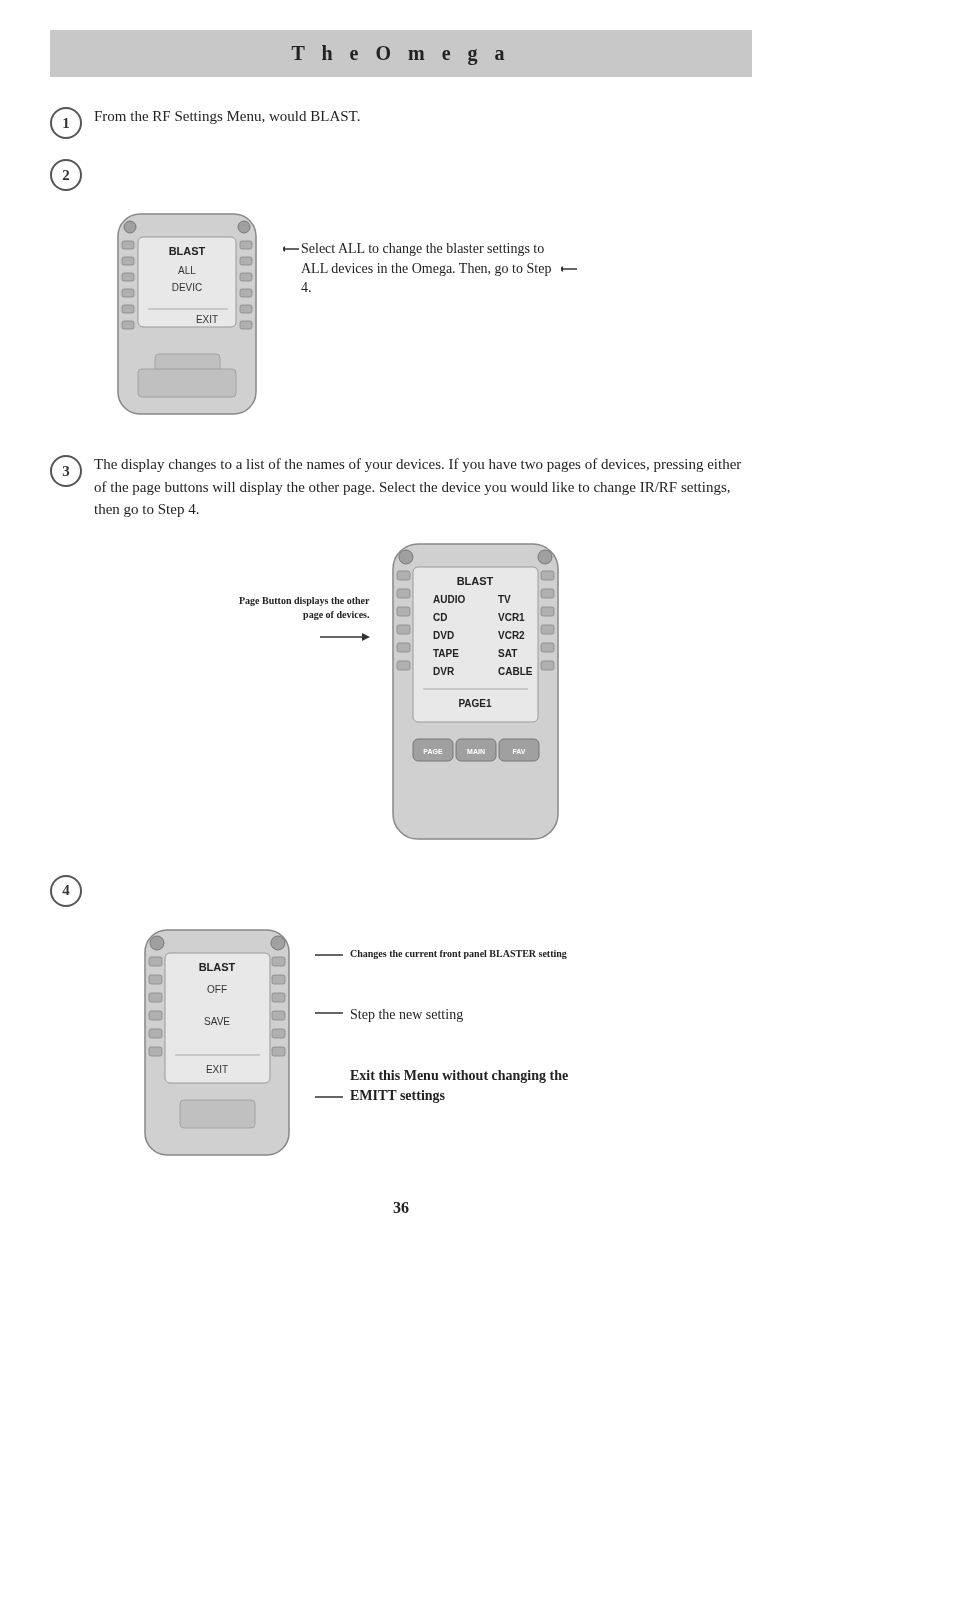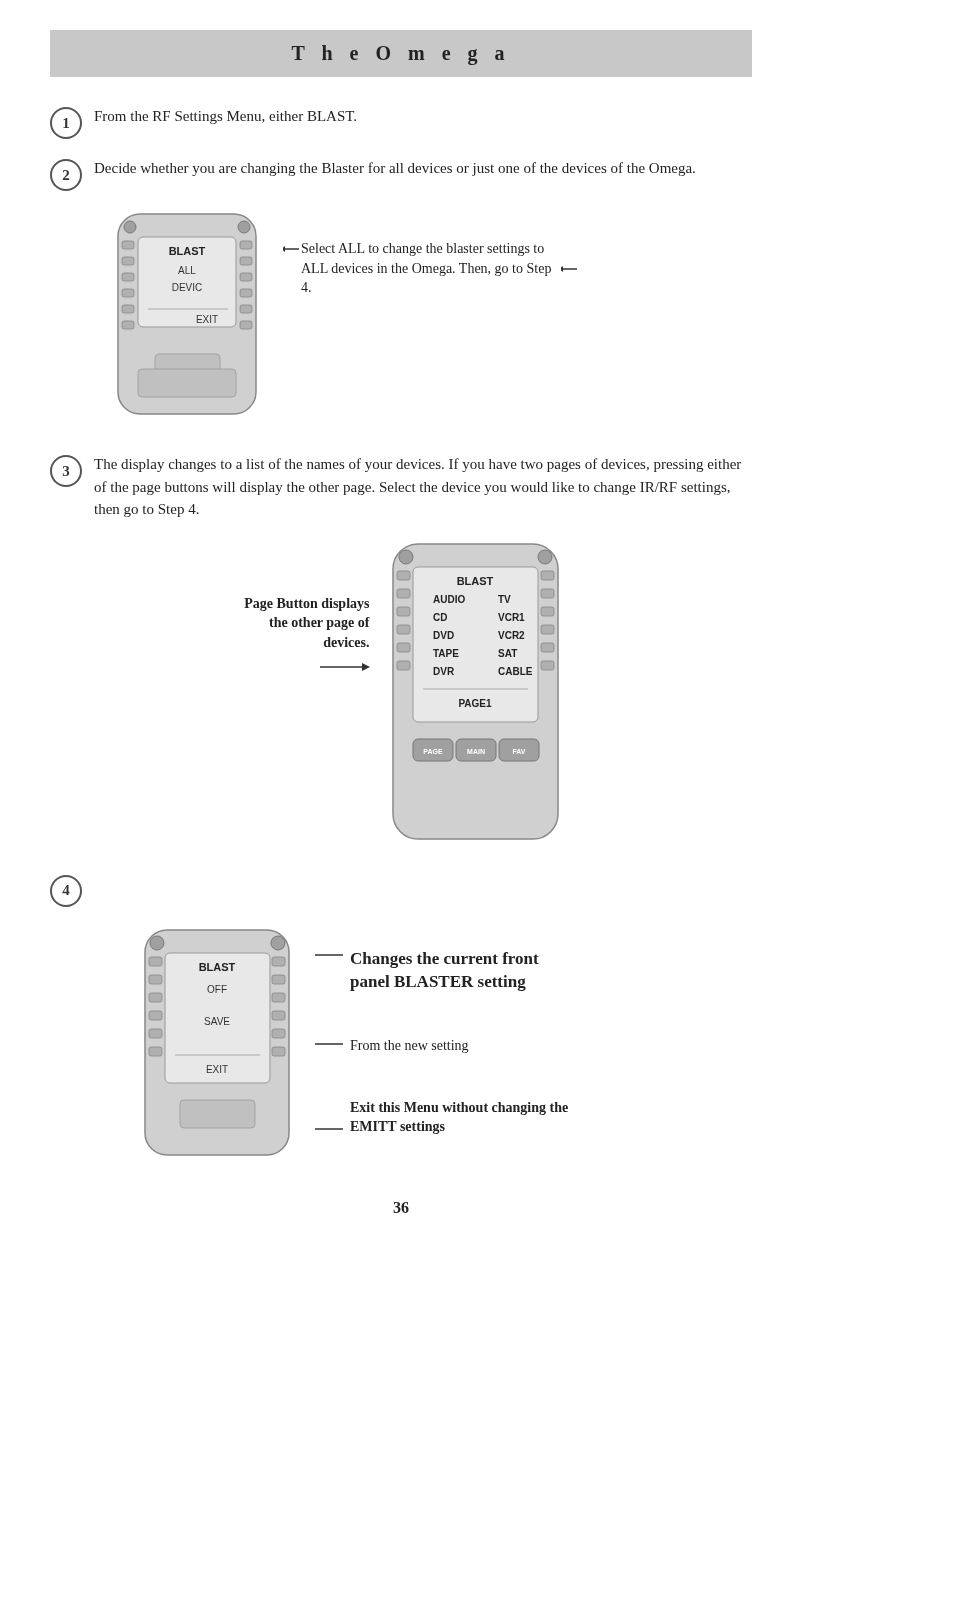--- a/index.html
+++ b/index.html
@@ -98,28 +98,27 @@
 <div class="page-container">
 
   <div class="page-header">
     <span>T h e   O m e g a</span>
   </div>
 
   <div class="step-section">
     <div class="step-circle">
       <span>1</span>
     </div>
-    <div class="step-text">From the RF Settings Menu, either  BLAST.</div>
+    <div class="step-text">From the RF Settings Menu, would  BLAST.</div>
   </div>
 
   <div class="step-section">
     <div class="step-circle">
       <span>2</span>
     </div>
-    <div class="step-text">Decide whether you are changing the Blaster for all devices or just one of the devices of the Omega.</div>
   </div>
 
   <div class="remote-area">
 
     <div class="remote-svg">
       <svg width="175" height="220" viewBox="0 0 175 220">
 
         <rect x="18" y="5" width="138" height="200" rx="22" ry="22" fill="#d0d0d0" stroke="#888" stroke-width="1.5"></rect>
 
         <rect x="38" y="28" width="98" height="90" rx="5" ry="5" fill="#e8e8e8" stroke="#999" stroke-width="1"></rect>
@@ -177,21 +176,21 @@
   <div class="step-section">
     <div class="step-circle">
       <span>3</span>
     </div>
     <div class="step-text">The display changes to a list of the names of your devices. If you have two pages of devices, pressing either of the page buttons will display the other page. Select the device you would like to change IR/RF settings, then go to Step 4.</div>
   </div>
 
   <div style="display:flex; align-items:flex-start; margin: 16px 0 20px 0; justify-content:center;">
 
     <div style="display:flex; flex-direction:column; align-items:flex-end; margin-right:8px; padding-top:55px; max-width:140px;">
-      <div style="font-size:14px; font-weight:bold; color:#222; line-height:1.4; text-align:right;">
+      <div style="font-size:10px; font-weight:bold; color:#222; line-height:1.4; text-align:right;">
         <span>Page Button displays the other page of devices.</span>
       </div>
 
       <svg width="50" height="20" viewBox="0 0 50 20" style="margin-top:5px;">
         <line x1="0" y1="10" x2="42" y2="10" stroke="#333" stroke-width="1.5"></line>
         <polygon points="42,6 50,10 42,14" fill="#333"></polygon>
       </svg>
     </div>
 
     <div class="remote-svg">
@@ -287,32 +286,32 @@
       </svg>
     </div>
 
     <div style="display:flex; flex-direction:column; margin-left:10px; padding-top:22px;">
 
       <div style="display:flex; align-items:flex-start; margin-bottom:14px;">
         <svg width="35" height="16" viewBox="0 0 35 16">
           <line x1="0" y1="8" x2="28" y2="8" stroke="#333" stroke-width="1.5"></line>
           <polygon points="0,5 0,11 -4,8" fill="#333"></polygon>
         </svg>
-        <div style="font-size:17px; font-weight:bold; color:#222; line-height:1.4; max-width:220px;">
+        <div style="font-size:10px; font-weight:bold; color:#222; line-height:1.4; max-width:220px;">
           <span>Changes the current front panel BLASTER setting</span>
         </div>
       </div>
 
       <div style="display:flex; align-items:flex-start; margin-bottom:14px; margin-top:28px;">
         <svg width="35" height="16" viewBox="0 0 35 16">
           <line x1="0" y1="8" x2="28" y2="8" stroke="#333" stroke-width="1.5"></line>
           <polygon points="0,5 0,11 -4,8" fill="#333"></polygon>
         </svg>
         <div style="font-size:14px; color:#222; line-height:1.4; max-width:220px;">
-          <span>From the new setting</span>
+          <span>Step the new setting</span>
         </div>
       </div>
 
       <div style="display:flex; align-items:flex-end; margin-top:28px;">
         <svg width="35" height="16" viewBox="0 0 35 16">
           <line x1="0" y1="8" x2="28" y2="8" stroke="#333" stroke-width="1.5"></line>
           <polygon points="0,5 0,11 -4,8" fill="#333"></polygon>
         </svg>
         <div style="font-size:14px; font-weight:bold; color:#222; line-height:1.4; max-width:220px;">
           <span>Exit this Menu without changing the EMITT settings</span>

